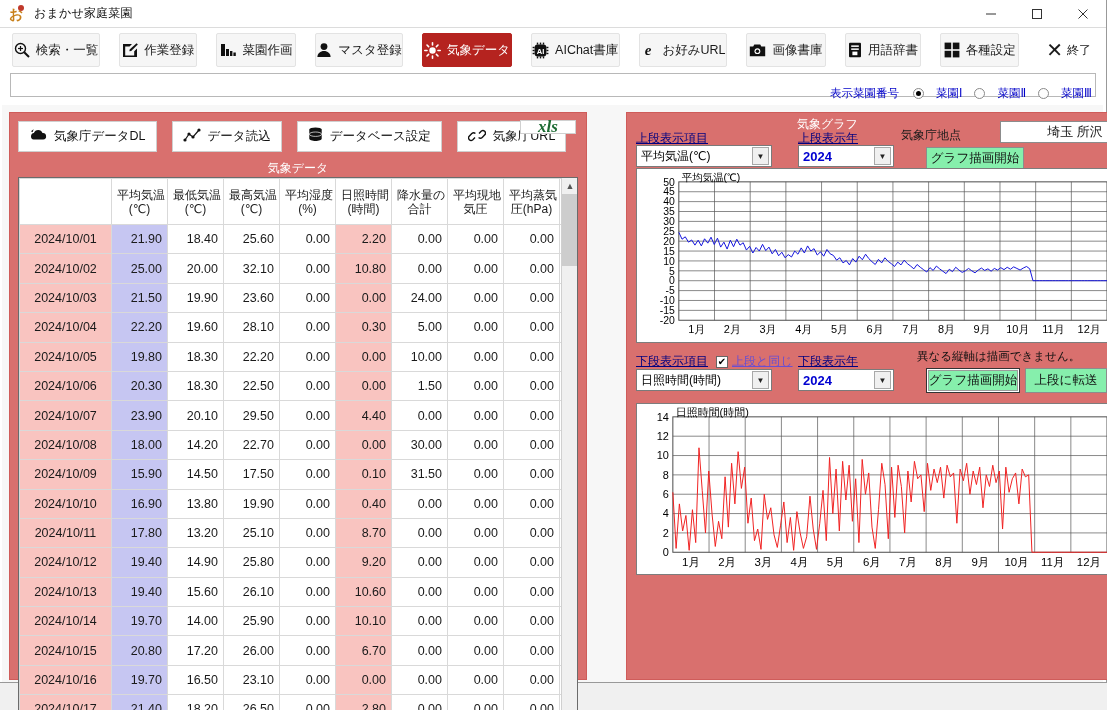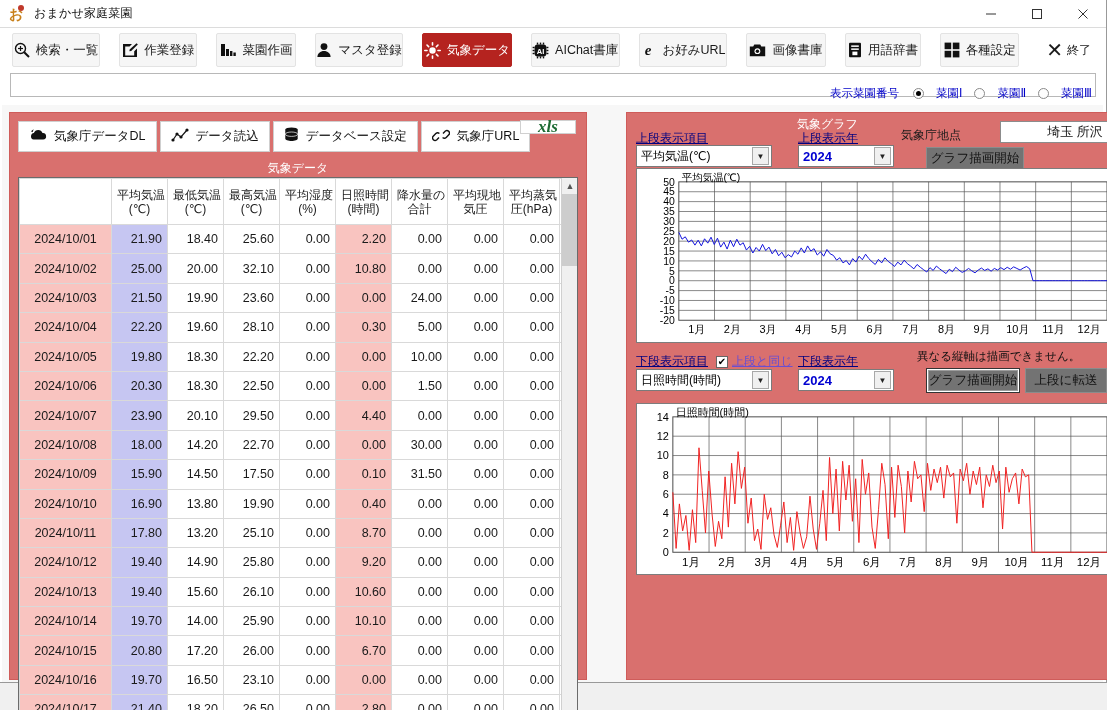--- a/index.html
+++ b/index.html
@@ -113,21 +113,21 @@
   }
   .red-panel {
     position: absolute;
     background: #d9706e;
     border: 1px solid #cf5c5a;
   }
   #leftPanel { left: 7px; top: 7px; width: 578px; height: 568px; }
   #rightPanel { left: 624px; top: 7px; width: 498px; height: 568px; }
 
   
-  .subtools { position: absolute; left: 8px; top: 8px; display: flex; gap: 4px; }
+  .subtools { position: absolute; left: 8px; top: 8px; display: flex; gap: 16px; }
   .sbtn {
     height: 31px; background: #fff;
     border: 1px solid #cfcfcf;
     display: flex; align-items: center; gap: 7px;
     padding: 0 10px; font-size: 12.5px; color: #111;
     cursor: pointer; white-space: nowrap;
   }
   .sbtn + .sbtn { margin-left: -1px; }
 
   .xls-btn {
@@ -212,21 +212,21 @@
   }
   .combo .val { flex: 1; white-space: nowrap; overflow: hidden; }
   .combo .val.year { color: #0000d0; font-weight: bold; font-size: 13px; }
   .combo .arw {
     width: 17px; height: 18px; margin-right: 2px;
     background: #f0f0f0; border: 1px solid #a8a8a8;
     display: flex; align-items: center; justify-content: center;
     font-size: 8px; color: #222; flex: none;
   }
   .wbtn {
-    position: absolute; background: #737373;
+    position: absolute; background: #86efac;
     border: 1px solid #8c8c8c;
     display: flex; align-items: center; justify-content: center;
     font-size: 12.5px; color: #111; cursor: pointer;
   }
   .wbtn.focused { border: 1px solid #333; box-shadow: inset 0 0 0 1px #fff, inset 0 0 0 2px #9b9b9b; }
   .txtbox {
     position: absolute; background: #fff; border: 1px solid #8c8c8c;
     display: flex; align-items: center; justify-content: center;
     font-size: 13px; color: #111; margin-left: 37px;
   }

